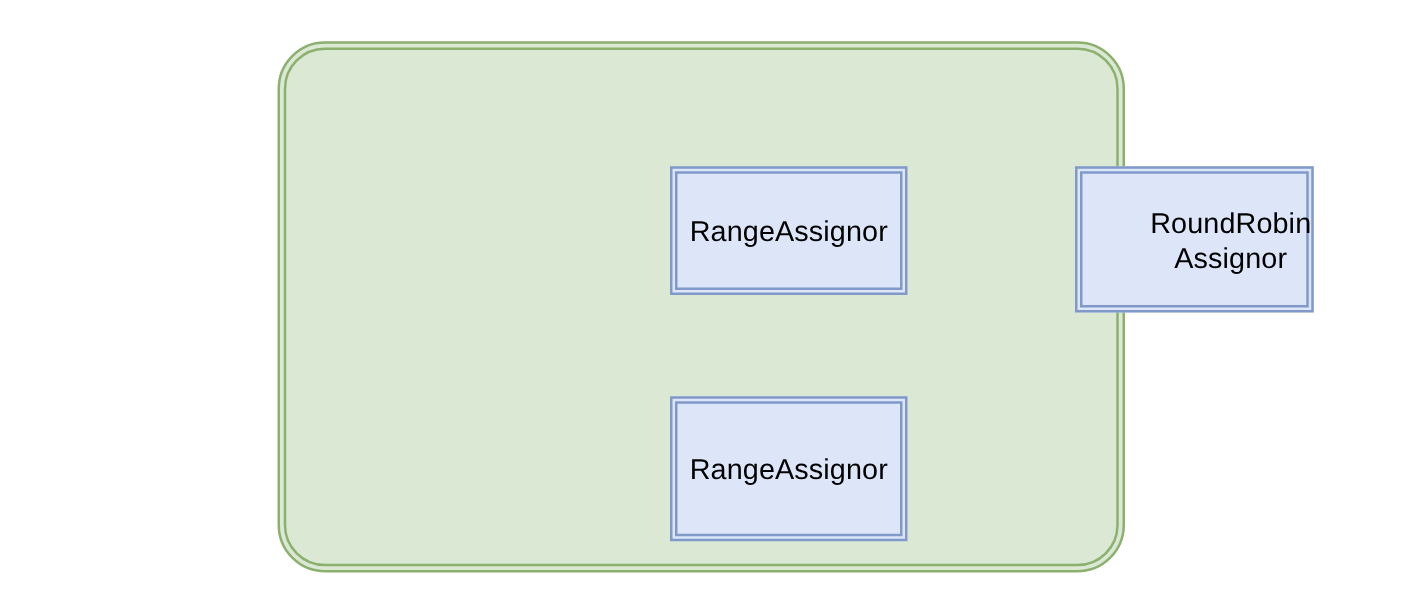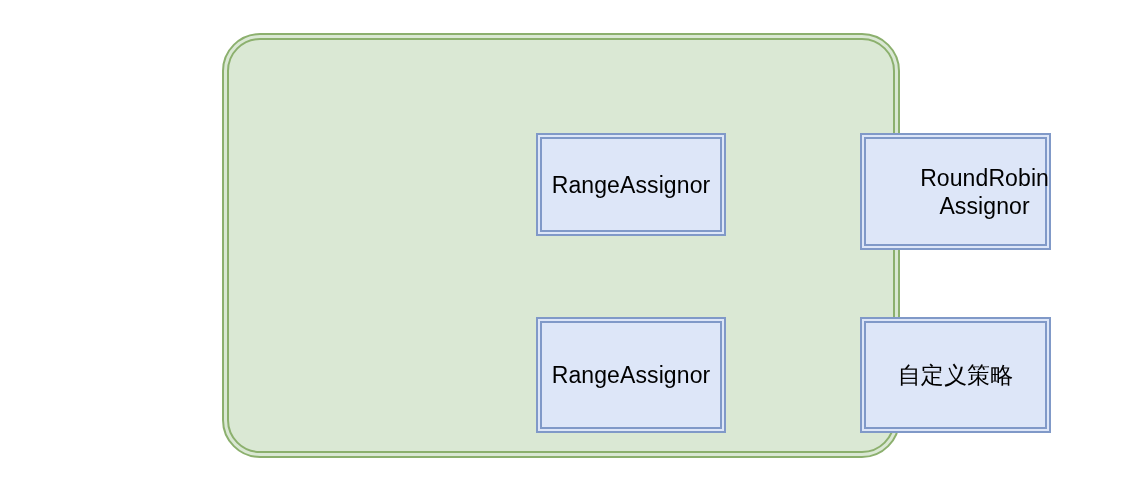--- a/index.html
+++ b/index.html
@@ -96,18 +96,15 @@
 
     <div class="node-box" id="box-roundrobin">
       <span class="node-label">RoundRobin
 Assignor</span>
     </div>
 
     <div class="node-box" id="box-sticky">
       <span class="node-label">RangeAssignor</span>
     </div>
 
-    <div class="node-box" id="box-custom">
-      <span class="node-label">自定义策略</span>
-    </div>
 
   </div>
 </div>
 
 </body></html>

